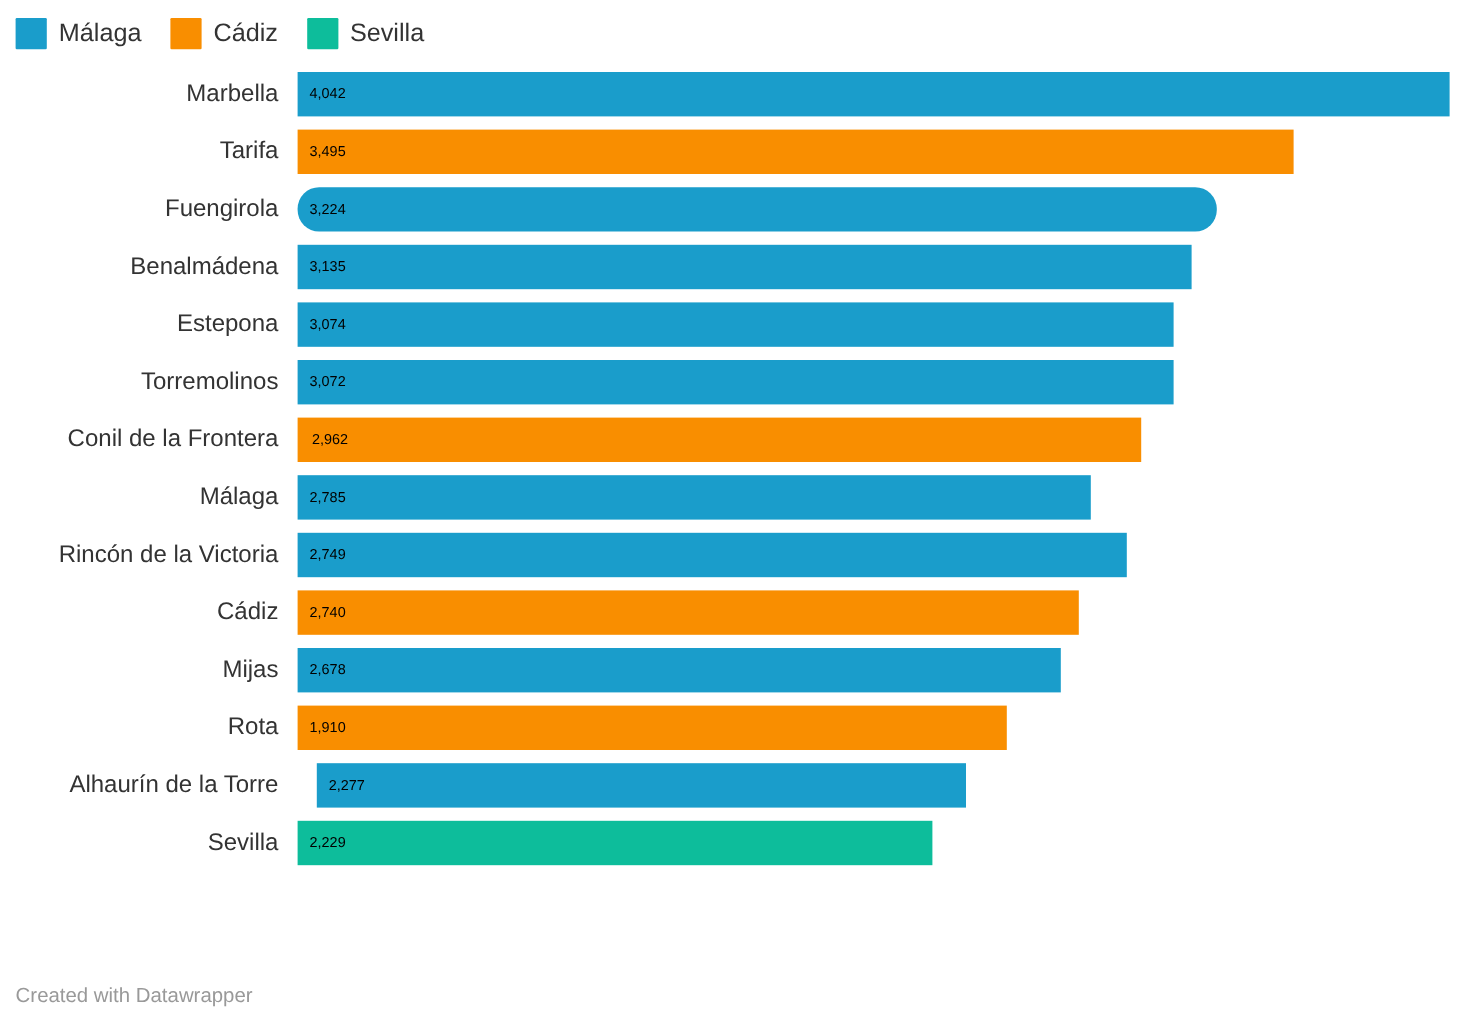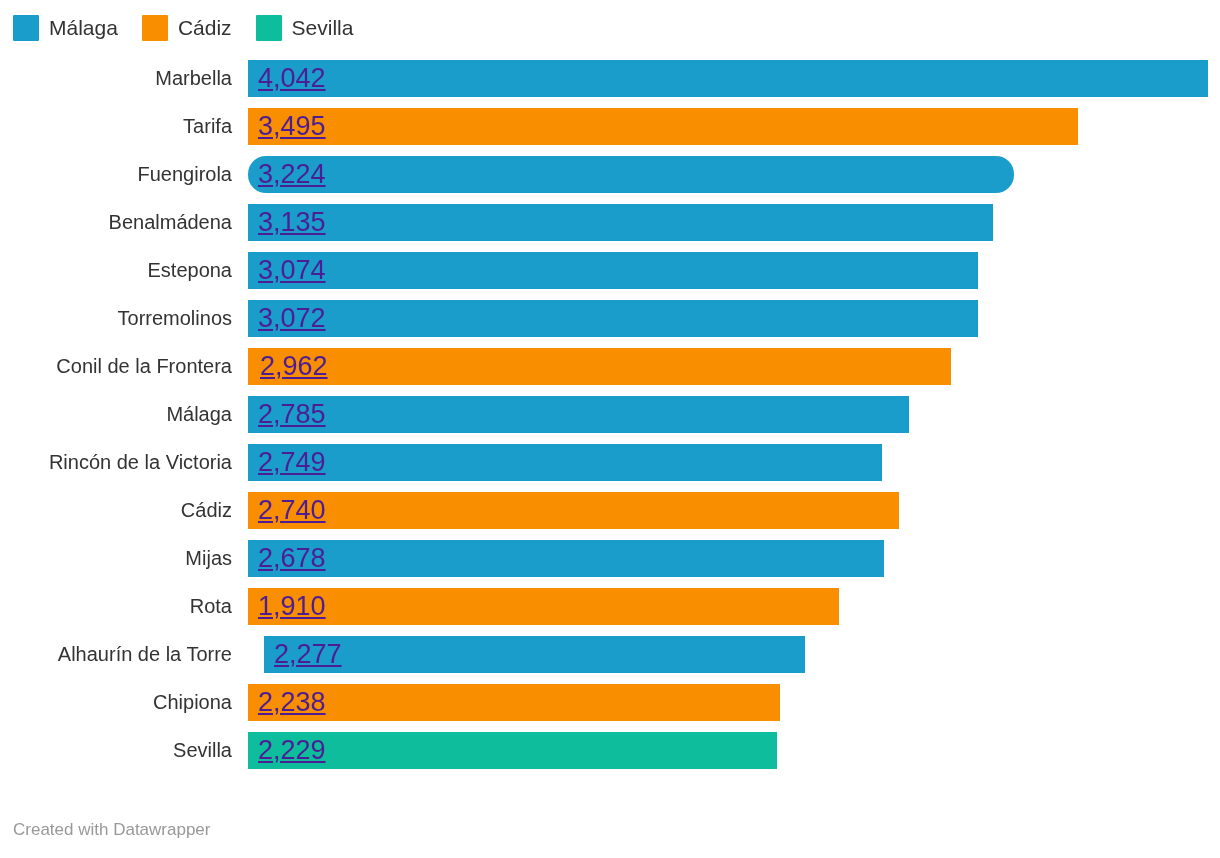--- a/index.html
+++ b/index.html
@@ -78,25 +78,24 @@
     height: 37px;
   }
   .bar {
     height: 37px;
     display: flex;
     align-items: center;
     box-sizing: border-box;
     padding-left: 10px;
   }
   .bar-value {
-    font-size: 27px;
-    color: #4c1d95;
+    font-size: 12px;
+    color: #000000;
     line-height: 37px;
     white-space: nowrap;
-    text-decoration: underline;
   }
 
   
   #footer {
     position: absolute;
     left: 13px;
     top: 820px;
     font-size: 17px;
     color: #999999;
     white-space: nowrap;
@@ -181,21 +180,21 @@
       <div class="row-label">Málaga</div>
       <div class="bar-track">
         <div class="bar" style="background: rgb(26, 157, 203); width: 661.455px;">
           <span class="bar-value">2,785</span>
         </div>
       </div>
     </div>
     <div class="row">
       <div class="row-label">Rincón de la Victoria</div>
       <div class="bar-track">
-        <div class="bar" style="background: rgb(26, 157, 203); width: 634px; text-align: right;">
+        <div class="bar" style="background: rgb(26, 157, 203); width: 691px; text-align: right;">
           <span class="bar-value">2,749</span>
         </div>
       </div>
     </div>
     <div class="row">
       <div class="row-label">Cádiz</div>
       <div class="bar-track">
         <div class="bar" style="background: rgb(249, 142, 0); width: 650.767px;">
           <span class="bar-value">2,740</span>
         </div>
@@ -219,28 +218,20 @@
     </div>
     <div class="row">
       <div class="row-label">Alhaurín de la Torre</div>
       <div class="bar-track">
         <div class="bar" style="background: rgb(26, 157, 203); width: 540.802px; margin-left: 16px;">
           <span class="bar-value">2,277</span>
         </div>
       </div>
     </div>
     <div class="row">
-      <div class="row-label">Chipiona</div>
-      <div class="bar-track">
-        <div class="bar" style="background: rgb(249, 142, 0); width: 531.539px;">
-          <span class="bar-value">2,238</span>
-        </div>
-      </div>
-    </div>
-    <div class="row">
       <div class="row-label">Sevilla</div>
       <div class="bar-track">
         <div class="bar" style="background: rgb(13, 189, 155); width: 529.401px; align-items: flex-end;">
           <span class="bar-value">2,229</span>
         </div>
       </div>
     </div>
   </div>
 
 <div id="footer">Created with Datawrapper</div>

